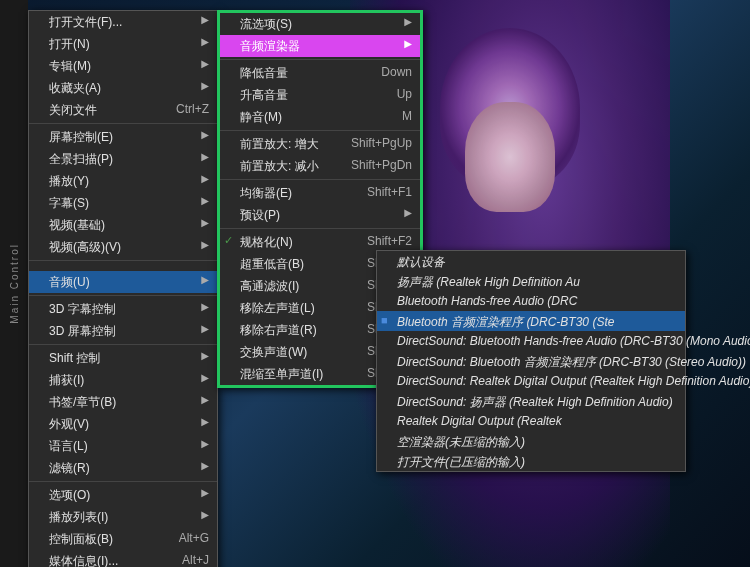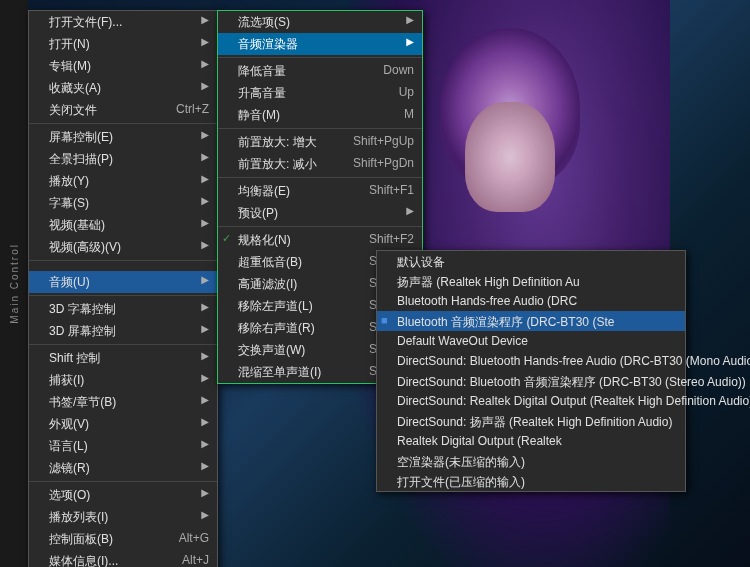--- a/index.html
+++ b/index.html
@@ -130,41 +130,42 @@
       background: #2a2a2a;
       border: 1px solid #555;
       box-shadow: 2px 2px 8px rgba(0,0,0,0.8);
       color: #e0e0e0;
       z-index: 12;
     }
 
     .menu-sub2 .menu-item {
       padding: 3px 8px 3px 20px;
       height: 20px;
+      font-style: italic;
     }
 
     .menu-sub2 .menu-item.selected {
       background: #1e5a9a;
     }
 
     .menu-sub2 .menu-item .radio {
       position: absolute;
       left: 4px;
       color: #4a8adc;
       font-size: 11px;
     }
 
     
     .menu-audio-sub {
       position: absolute;
       left: 217px;
       top: 10px;
       width: 206px;
       background: #2a2a2a;
-      border: 1px solid #22c55e;
+      border: 3px solid #22c55e;
       box-shadow: 2px 2px 8px rgba(0,0,0,0.8);
       color: #e0e0e0;
       z-index: 11;
     }
 
   </style>
 </head>
 <body>
 
 <div class="background">
@@ -280,21 +281,21 @@
   </div>
   <div class="menu-separator"></div>
 
 </div>
 
 <div class="menu-audio-sub">
   <div class="menu-item">
     <span>流选项(S)</span>
     <span class="arrow">▶</span>
   </div>
-  <div class="menu-item highlighted" style="background:#0369a1; color:#fff;">
+  <div class="menu-item highlighted" style="background:#d946ef; color:#fff;">
     <span>音频渲染器</span>
     <span class="arrow" style="color:#fff;">▶</span>
   </div>
   <div class="menu-separator"></div>
   <div class="menu-item">
     <span>降低音量</span>
     <span class="shortcut">Down</span>
   </div>
   <div class="menu-item">
     <span>升高音量</span>
@@ -362,23 +363,20 @@
     <span>扬声器 (Realtek High Definition Au</span>
   </div>
   <div class="menu-item">
     <span>Bluetooth Hands-free Audio (DRC</span>
   </div>
   <div class="menu-item selected">
     <span class="radio">■</span>
     <span>Bluetooth 音频渲染程序 (DRC-BT30 (Ste</span>
   </div>
   <div class="menu-item">
-    <span>Default WaveOut Device</span>
-  </div>
-  <div class="menu-item">
     <span>DirectSound: Bluetooth Hands-free Audio (DRC-BT30 (Mono Audio))</span>
   </div>
   <div class="menu-item">
     <span>DirectSound: Bluetooth 音频渲染程序 (DRC-BT30 (Stereo Audio))</span>
   </div>
   <div class="menu-item">
     <span>DirectSound: Realtek Digital Output (Realtek High Definition Audio)</span>
   </div>
   <div class="menu-item">
     <span>DirectSound: 扬声器 (Realtek High Definition Audio)</span>

